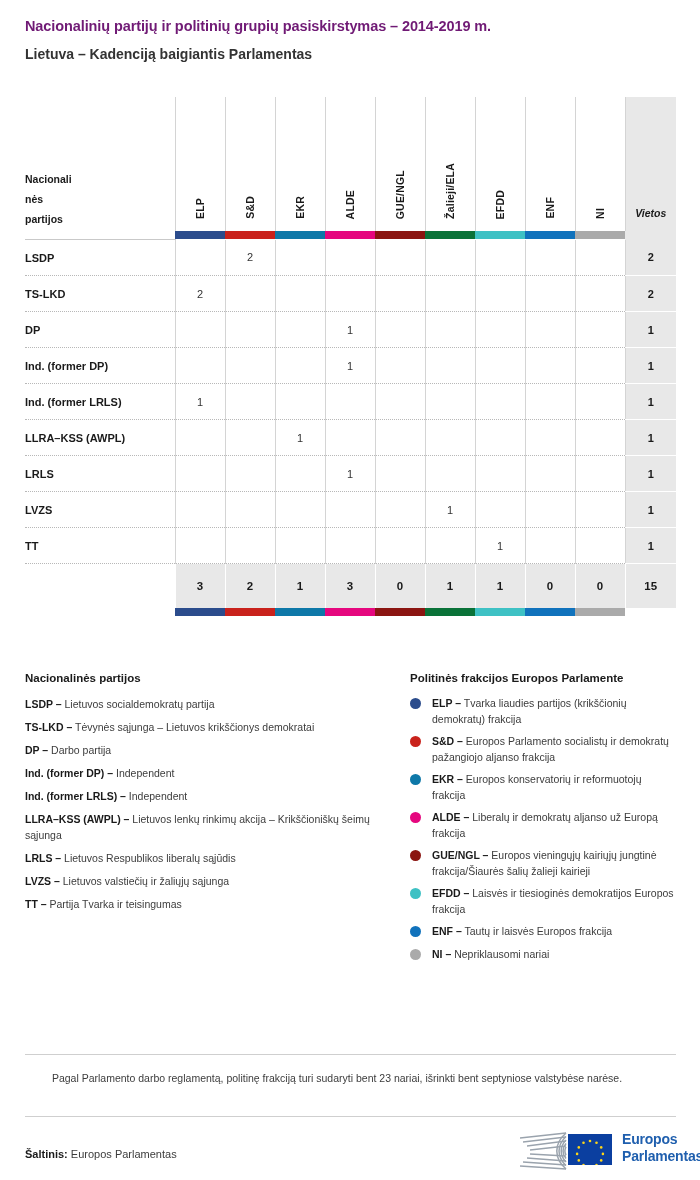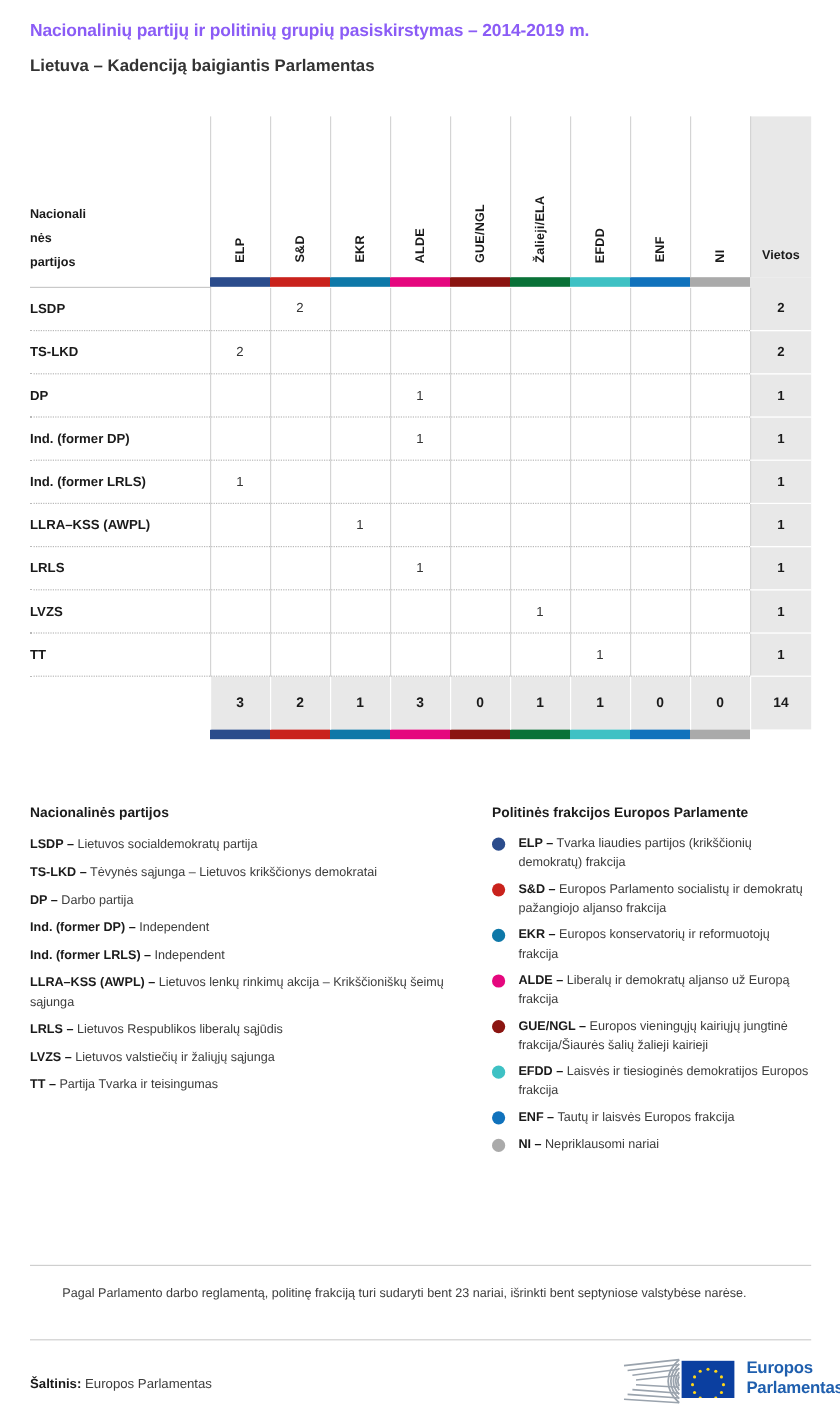--- a/index.html
+++ b/index.html
@@ -8,21 +8,21 @@
     background:#ffffff;
     font-family:"Liberation Sans", sans-serif;
     color:#1a1a1a;
     -webkit-font-smoothing:antialiased;
     position:relative;
     overflow:hidden;
   }
 
   
   .hdr{position:absolute;left:25px;top:18px;width:650px;}
-  .hdr .title{font-size:14.5px;font-weight:bold;color:#8b5cf6;letter-spacing:-0.1px;line-height:1.2;}
+  .hdr .title{font-size:14.5px;font-weight:bold;color:#701a75;letter-spacing:-0.1px;line-height:1.2;}
   .hdr .subtitle{font-size:14px;font-weight:bold;color:#333333;margin-top:11px;line-height:1.2;}
 
   
   .tbl{position:absolute;left:25px;top:97px;width:651px;}
   table{border-collapse:collapse;table-layout:fixed;width:651px;}
   col.lbl{width:150px;}
   col.grp{width:50px;}
   col.tot{width:51px;}
 
   
@@ -33,21 +33,21 @@
   .rot{
     writing-mode:vertical-rl;
     transform:rotate(180deg);
     font-size:10.5px;font-weight:bold;color:#1a1a1a;
     letter-spacing:0.2px;
     margin:0 auto 12px auto;
     display:block;
     white-space:nowrap;
   }
   .lblhead-txt{font-size:10.5px;font-weight:bold;color:#1a1a1a;line-height:20px;display:block;}
-  .tothead-txt{font-size:10.5px;font-weight:bold;color:#1a1a1a;display:block;padding-bottom:12px;}
+  .tothead-txt{font-size:10.5px;font-weight:bold;color:#1a1a1a;display:block;padding-bottom:12px;font-style:italic;}
 
   
   tr.bar td{padding:0;height:8px;border:none;}
   tr.bar td.lblbar{border-bottom:1px solid #c9c9c9;}
   tr.bar td.totbar{background:#e8e8e8;}
   .swatch{display:block;height:8px;width:100%;}
 
   
   tr.row td{
     height:35px;
@@ -331,21 +331,21 @@
           <td class="lbl"></td>
           <td>3</td>
           <td>2</td>
           <td>1</td>
           <td>3</td>
           <td>0</td>
           <td>1</td>
           <td>1</td>
           <td>0</td>
           <td>0</td>
-          <td class="tot">14</td>
+          <td class="tot">15</td>
         </tr>
         <tr class="botbar">
           <td></td>
           <td>
             <span class="swatch" style="background: rgb(43, 76, 140);"></span>
           </td>
           <td>
             <span class="swatch" style="background: rgb(201, 34, 28);"></span>
           </td>
           <td>

